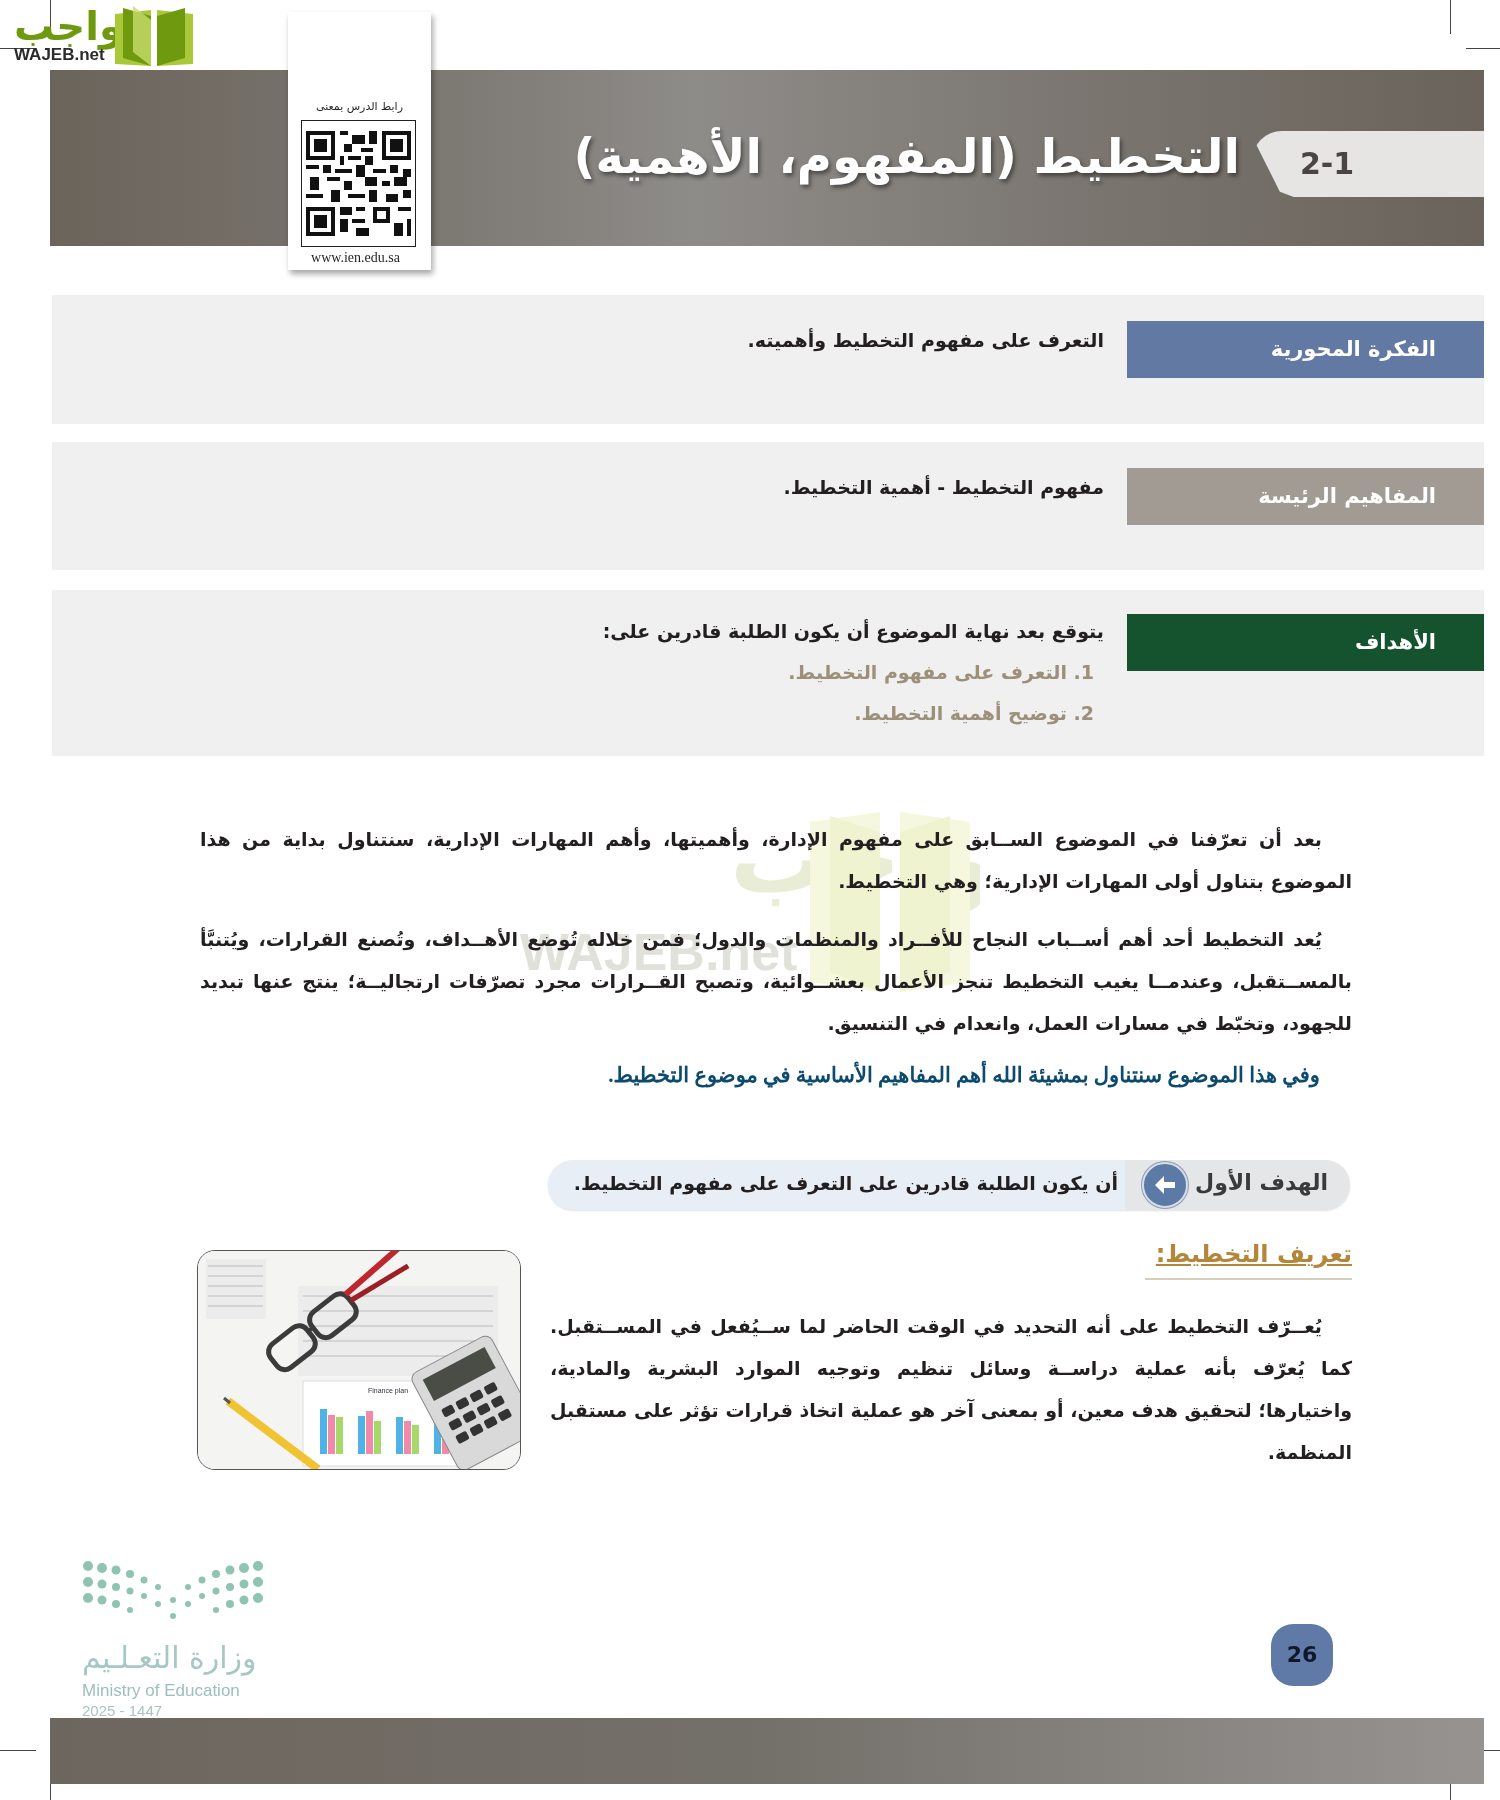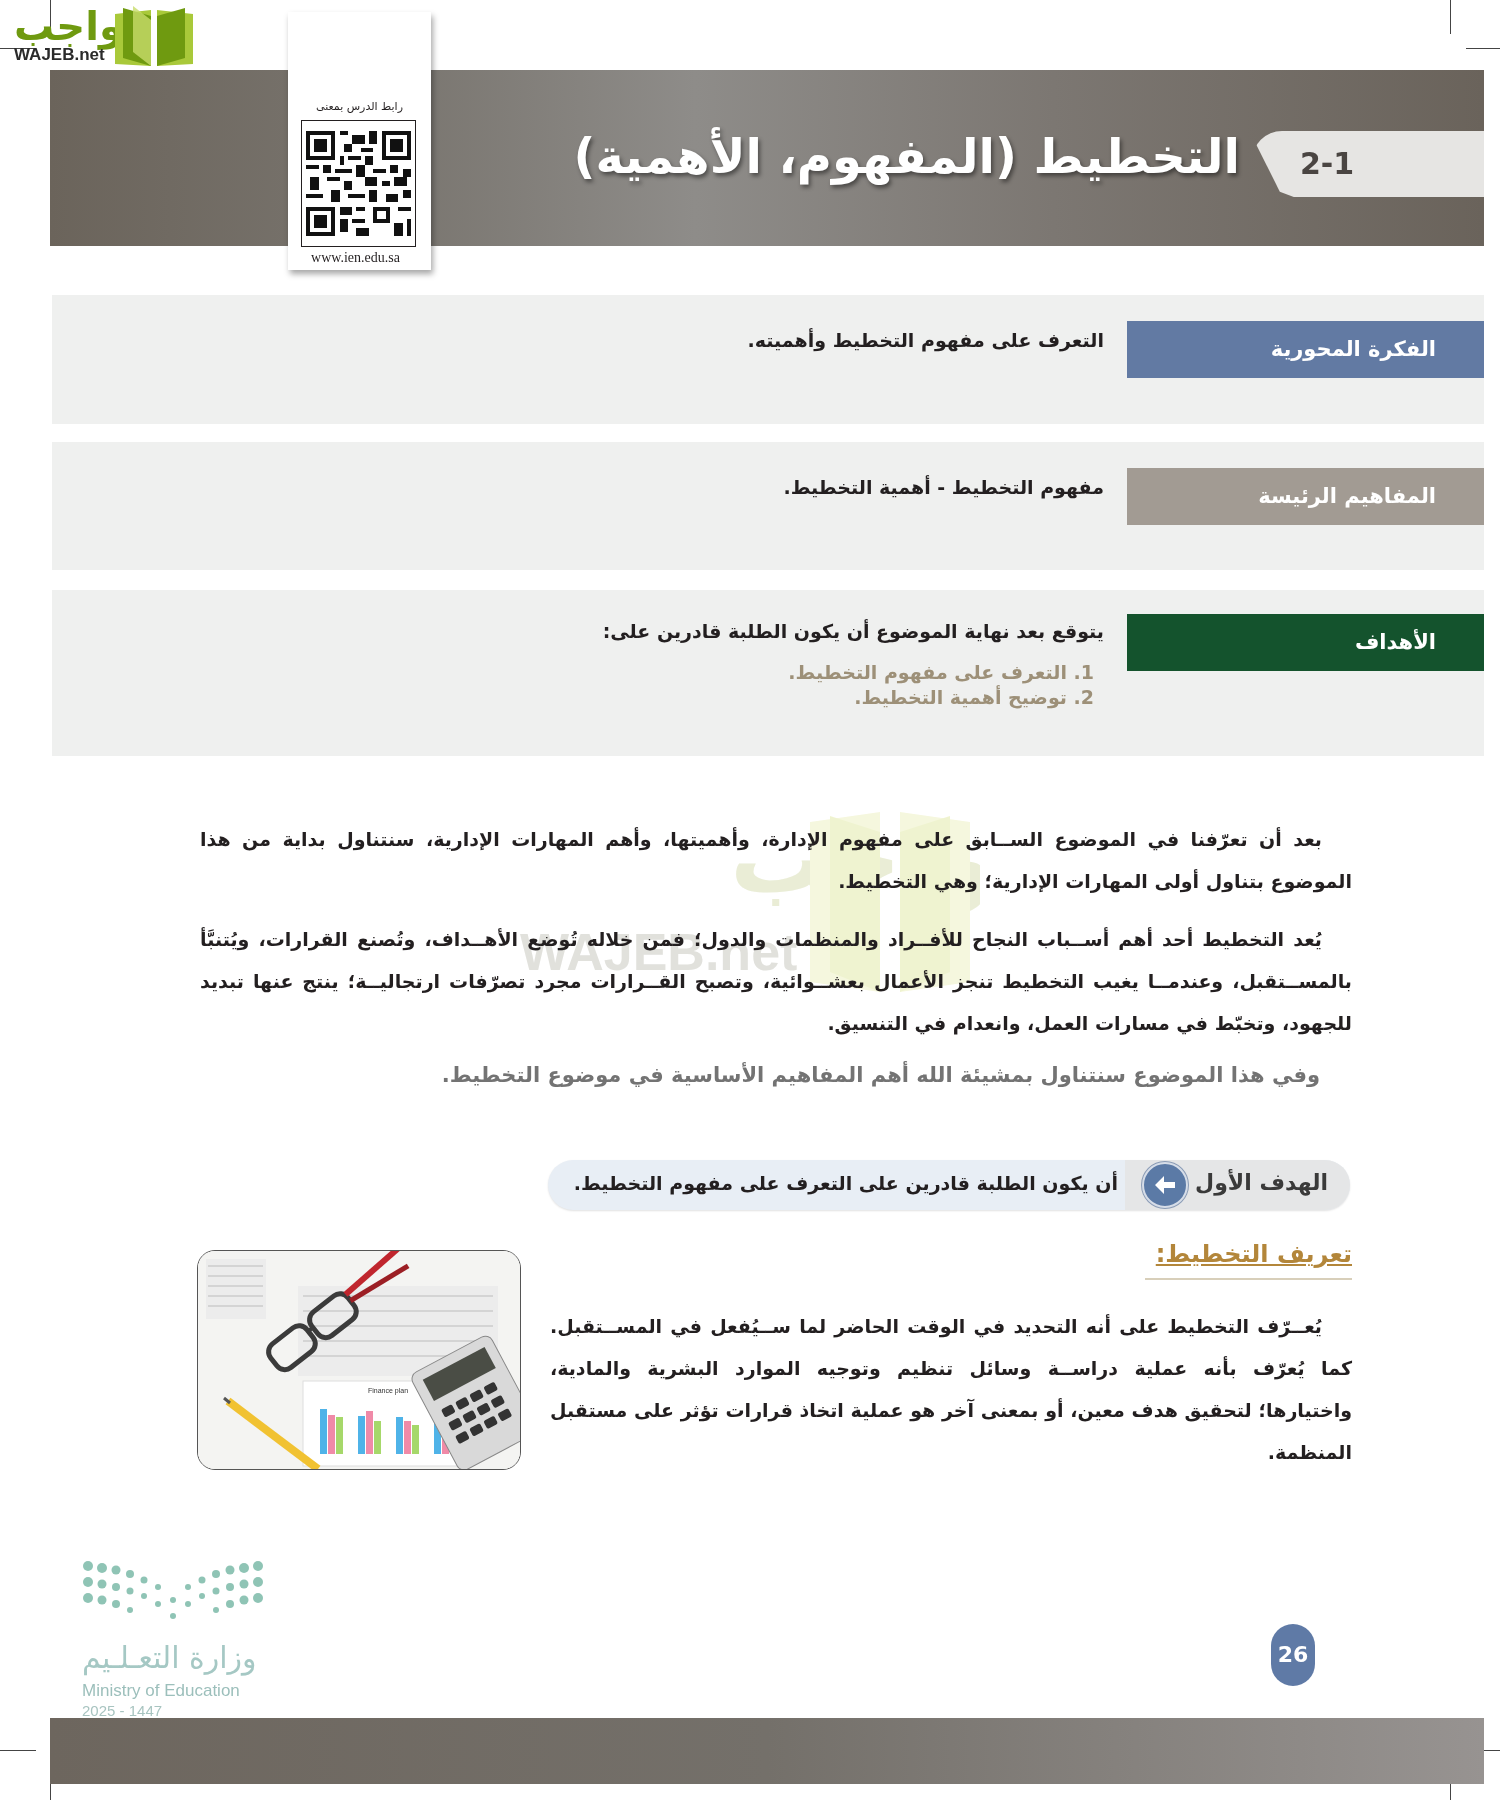--- a/index.html
+++ b/index.html
@@ -52,21 +52,21 @@
     position: absolute; right: 0; width: 357px; height: 57px;
     color: #ffffff; font-size: 21px; font-weight: bold; direction: rtl;
     box-sizing: border-box; padding-right: 48px; line-height: 57px;
   }
   .info-text { position: absolute; right: 380px; font-size: 19px; font-weight: bold; direction: rtl; white-space: nowrap; color: #231f20; }
   .goal-item { position: absolute; right: 390px; font-size: 19px; font-weight: bold; direction: rtl; white-space: nowrap; color: #9d9078; }
 
   
   .para { position: absolute; right: 148px; width: 1152px; font-size: 19px; font-weight: bold; direction: rtl; text-align: justify; line-height: 42px; color: #231f20; margin-left: 27px; }
   .para .indent { display: inline-block; width: 30px; }
-  .highlight-para { position: absolute; right: 180px; font-size: 21px; font-weight: bold; direction: rtl; white-space: nowrap; color: #737373; }
+  .highlight-para { position: absolute; right: 180px; font-size: 21px; font-weight: bold; direction: rtl; white-space: nowrap; color: #0c4a6e; font-family: Liberation Serif, serif; }
 
   
   .watermark { left: 500px; top: 812px; width: 480px; height: 180px; opacity: 0.55; pointer-events: none; }
 
   
   .objective-pill {
     left: 548px; top: 1160px; width: 802px; height: 50px;
     background: #e8eef5; border-radius: 25px;
     box-shadow: 0 1px 2px rgba(0,0,0,0.12);
   }
@@ -93,22 +93,22 @@
   }
 
   
   .moe-logo { left: 82px; top: 1560px; width: 190px; height: 160px; }
   .moe-ar { position: absolute; left: 0; top: 80px; font-size: 30px; color: #a5c8c4; direction: rtl; width: 182px; text-align: left; }
   .moe-en { position: absolute; left: 0; top: 121px; font-size: 17px; color: #9cbfbb; font-family: "Liberation Sans", sans-serif; white-space: nowrap; }
   .moe-year { position: absolute; left: 0; top: 142px; font-size: 15px; color: #a8c4c0; font-family: "Liberation Sans", sans-serif; white-space: nowrap; }
 
   
   .page-number {
-    left: 1271px; top: 1624px; width: 44px; height: 62px; background: #5f7aa6; border-radius: 22px;
-    color: #ffffff; font-size: 22px; font-weight: bold; text-align: center; line-height: 62px;
+    left: 1271px; top: 1624px; width: 62px; height: 62px; background: #5f7aa6; border-radius: 22px;
+    color: #0f172a; font-size: 22px; font-weight: bold; text-align: center; line-height: 62px;
   }
 
   .footer-band { left: 50px; top: 1718px; width: 1434px; height: 66px; background: linear-gradient(90deg, #6d665e 0%, #74706a 50%, #979391 100%); }
 </style>
 </head>
 <body>
 
 <div class="crop" style="left:50px;top:0;width:1px;height:38px;"></div>
 <div class="crop" style="left:0;top:48px;width:36px;height:1px;"></div>
 <div class="crop" style="left:1450px;top:0;width:1px;height:34px;"></div>
@@ -197,21 +197,21 @@
 
 <div class="abs info-box" style="top:442px;height:128px;">
   <div class="info-label" style="top:26px;background:#a29b93;">المفاهيم الرئيسة</div>
   <div class="info-text" style="top:34px;">مفهوم التخطيط - أهمية التخطيط.</div>
 </div>
 
 <div class="abs info-box" style="top:590px;height:166px;">
   <div class="info-label" style="top:24px;background:#14532d;">الأهداف</div>
   <div class="info-text" style="top:30px;">يتوقع بعد نهاية الموضوع أن يكون الطلبة قادرين على:</div>
   <div class="goal-item" style="top:71px;">1. التعرف على مفهوم التخطيط.</div>
-  <div class="goal-item" style="top:96px;margin-left:20px;">2. توضيح أهمية التخطيط.</div>
+  <div class="goal-item" style="top:112px;margin-left:20px;">2. توضيح أهمية التخطيط.</div>
 </div>
 
 <svg class="abs watermark" viewBox="0 0 480 180">
   <text x="230" y="80" font-size="96" font-weight="bold" fill="#d9dfb6" text-anchor="end" font-family="DejaVu Sans, sans-serif" direction="rtl">واجب</text>
   <text x="20" y="158" font-size="52" font-weight="bold" fill="#c9c9c0" font-family="Liberation Sans, sans-serif">WAJEB.net</text>
   <path d="M310 10 L380 0 L380 180 L310 170 Z" fill="#eef2c4"></path>
   <path d="M470 10 L400 0 L400 180 L470 170 Z" fill="#eef2c4"></path>
   <path d="M330 4 L380 20 L380 180 L330 160 Z" fill="#e3ebaa"></path>
   <path d="M450 4 L400 20 L400 180 L450 160 Z" fill="#e3ebaa"></path>
 </svg>

